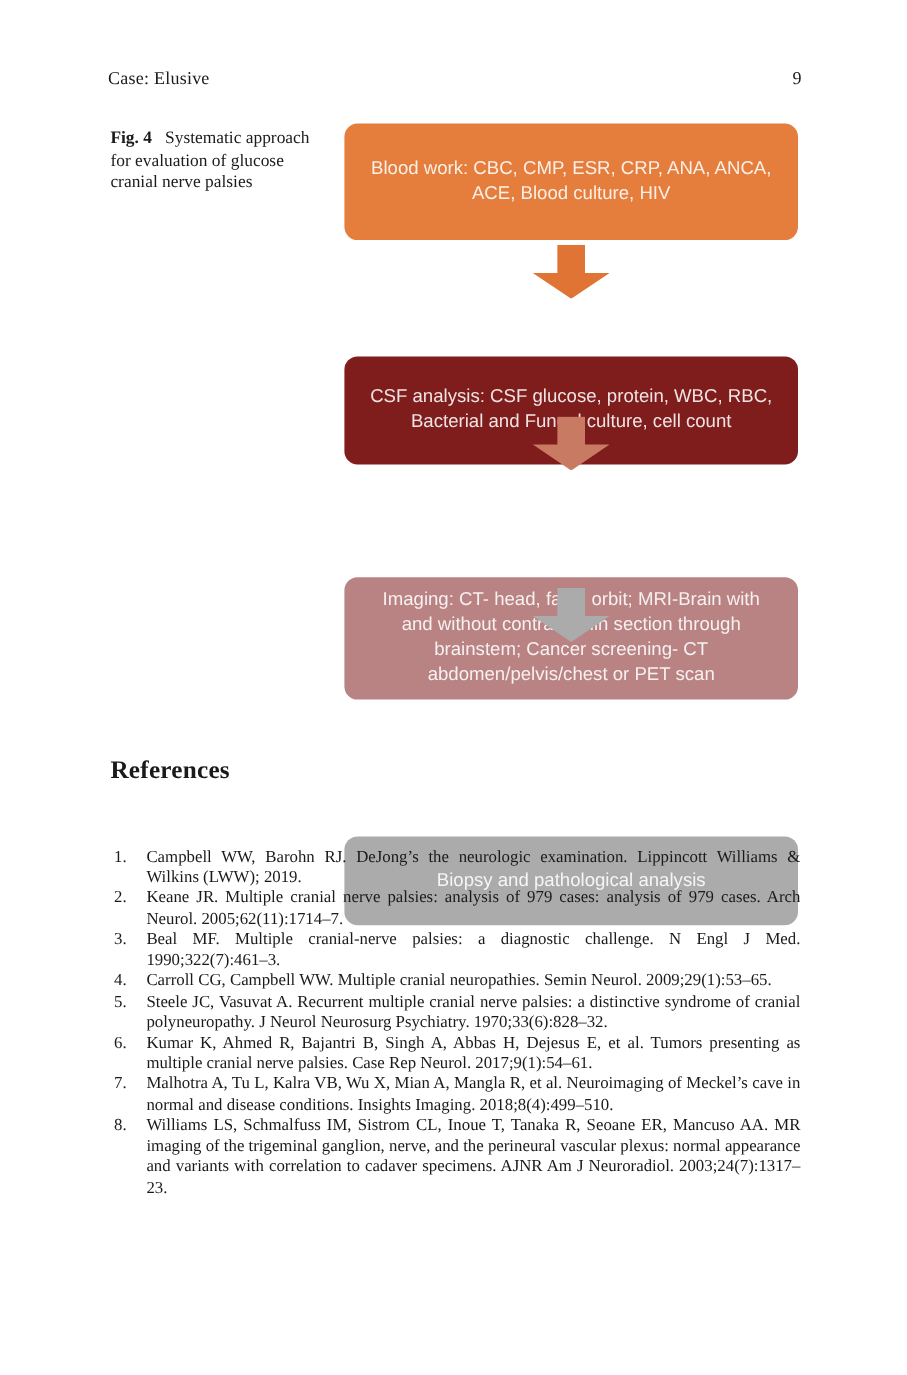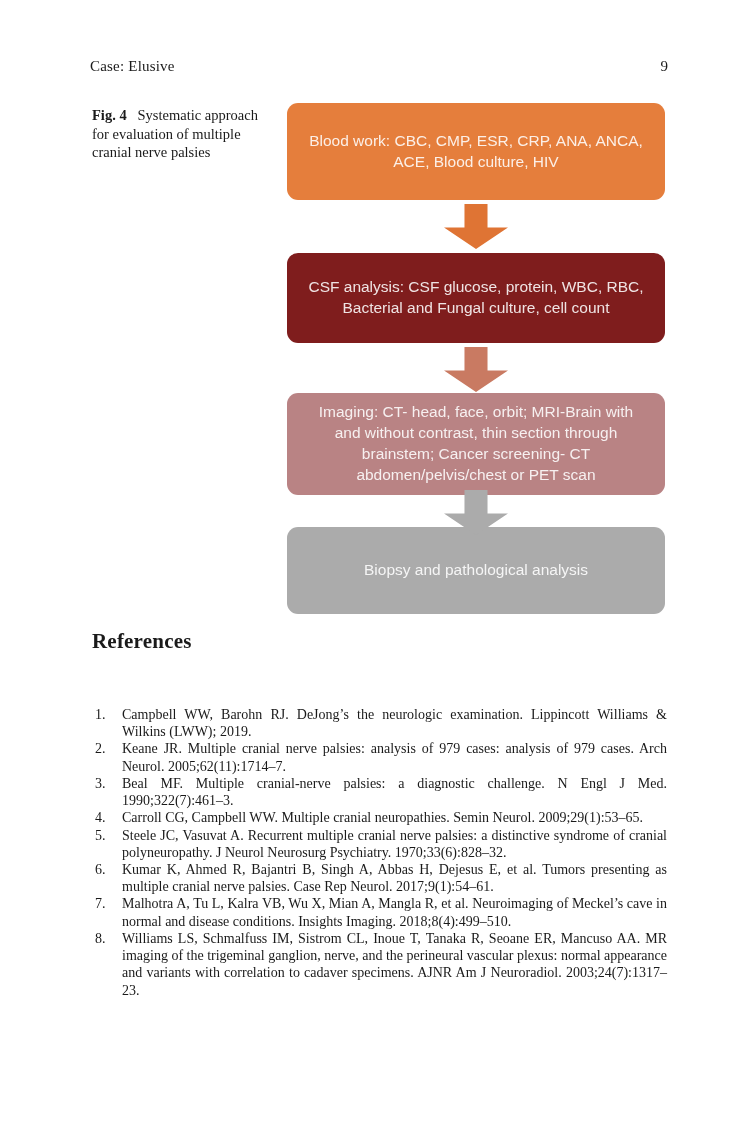--- a/index.html
+++ b/index.html
@@ -39,37 +39,38 @@
   .fig-caption b { font-weight: bold; text-align: right; }
   .flowchart {
     position: absolute;
     left: 287px;
     top: 103px;
     width: 378px;
     display: flex;
     flex-direction: column;
     align-items: flex-end;
     font-family: "Liberation Sans", sans-serif;
+    gap: 44px;
   }
   .flow-box {
     width: 378px;
     border-radius: 11px;
     display: flex;
     align-items: center;
     justify-content: center;
     text-align: center;
     color: rgba(255,255,255,0.88);
     font-size: 15.5px;
     line-height: 1.35;
     padding: 8px 20px;
   }
   .flow-box.b1 { height: 97px; }
   .flow-box.b2 { height: 90px; margin-top: 53px; }
   .flow-box.b3 { height: 102px; margin-top: 50px; }
-  .flow-box.b4 { height: 87px; margin-top: 32px; }
+  .flow-box.b4 { height: 74px; margin-top: 70px; }
   .flow-arrow {
     position: absolute;
     left: 157px;
     width: 64px;
     height: 45px;
     clip-path: polygon(32% 0, 68% 0, 68% 52%, 100% 52%, 50% 100%, 0 52%, 32% 52%);
   }
   .flow-arrow.a1 { top: 101px; }
   .flow-arrow.a2 { top: 244px; }
   .flow-arrow.a3 { top: 387px; }
@@ -105,21 +106,21 @@
 </head>
 <body>
 
 <div class="page">
 
   <div class="running-head">Case: Elusive</div>
   <div class="page-number">9</div>
 
   <div class="fig-caption">
     <b>Fig. 4 </b>
-    <span>Systematic approach for evaluation of multiple cranial nerve palsies</span>
+    <span>Systematic approach for evaluation of glucose cranial nerve palsies</span>
   </div>
 
   <div class="flowchart">
     <div class="flow-box b1" style="background-color: rgb(229, 126, 60);">
       <span>Blood work: CBC, CMP, ESR, CRP, ANA, ANCA, ACE, Blood culture, HIV</span>
     </div>
     <div class="flow-arrow a1" style="background-color: rgb(223, 116, 52);"></div>
     <div class="flow-box b2" style="background-color: #7f1d1d;">
       <span>CSF analysis: CSF glucose, protein, WBC, RBC, Bacterial and Fungal culture, cell count</span>
     </div>

